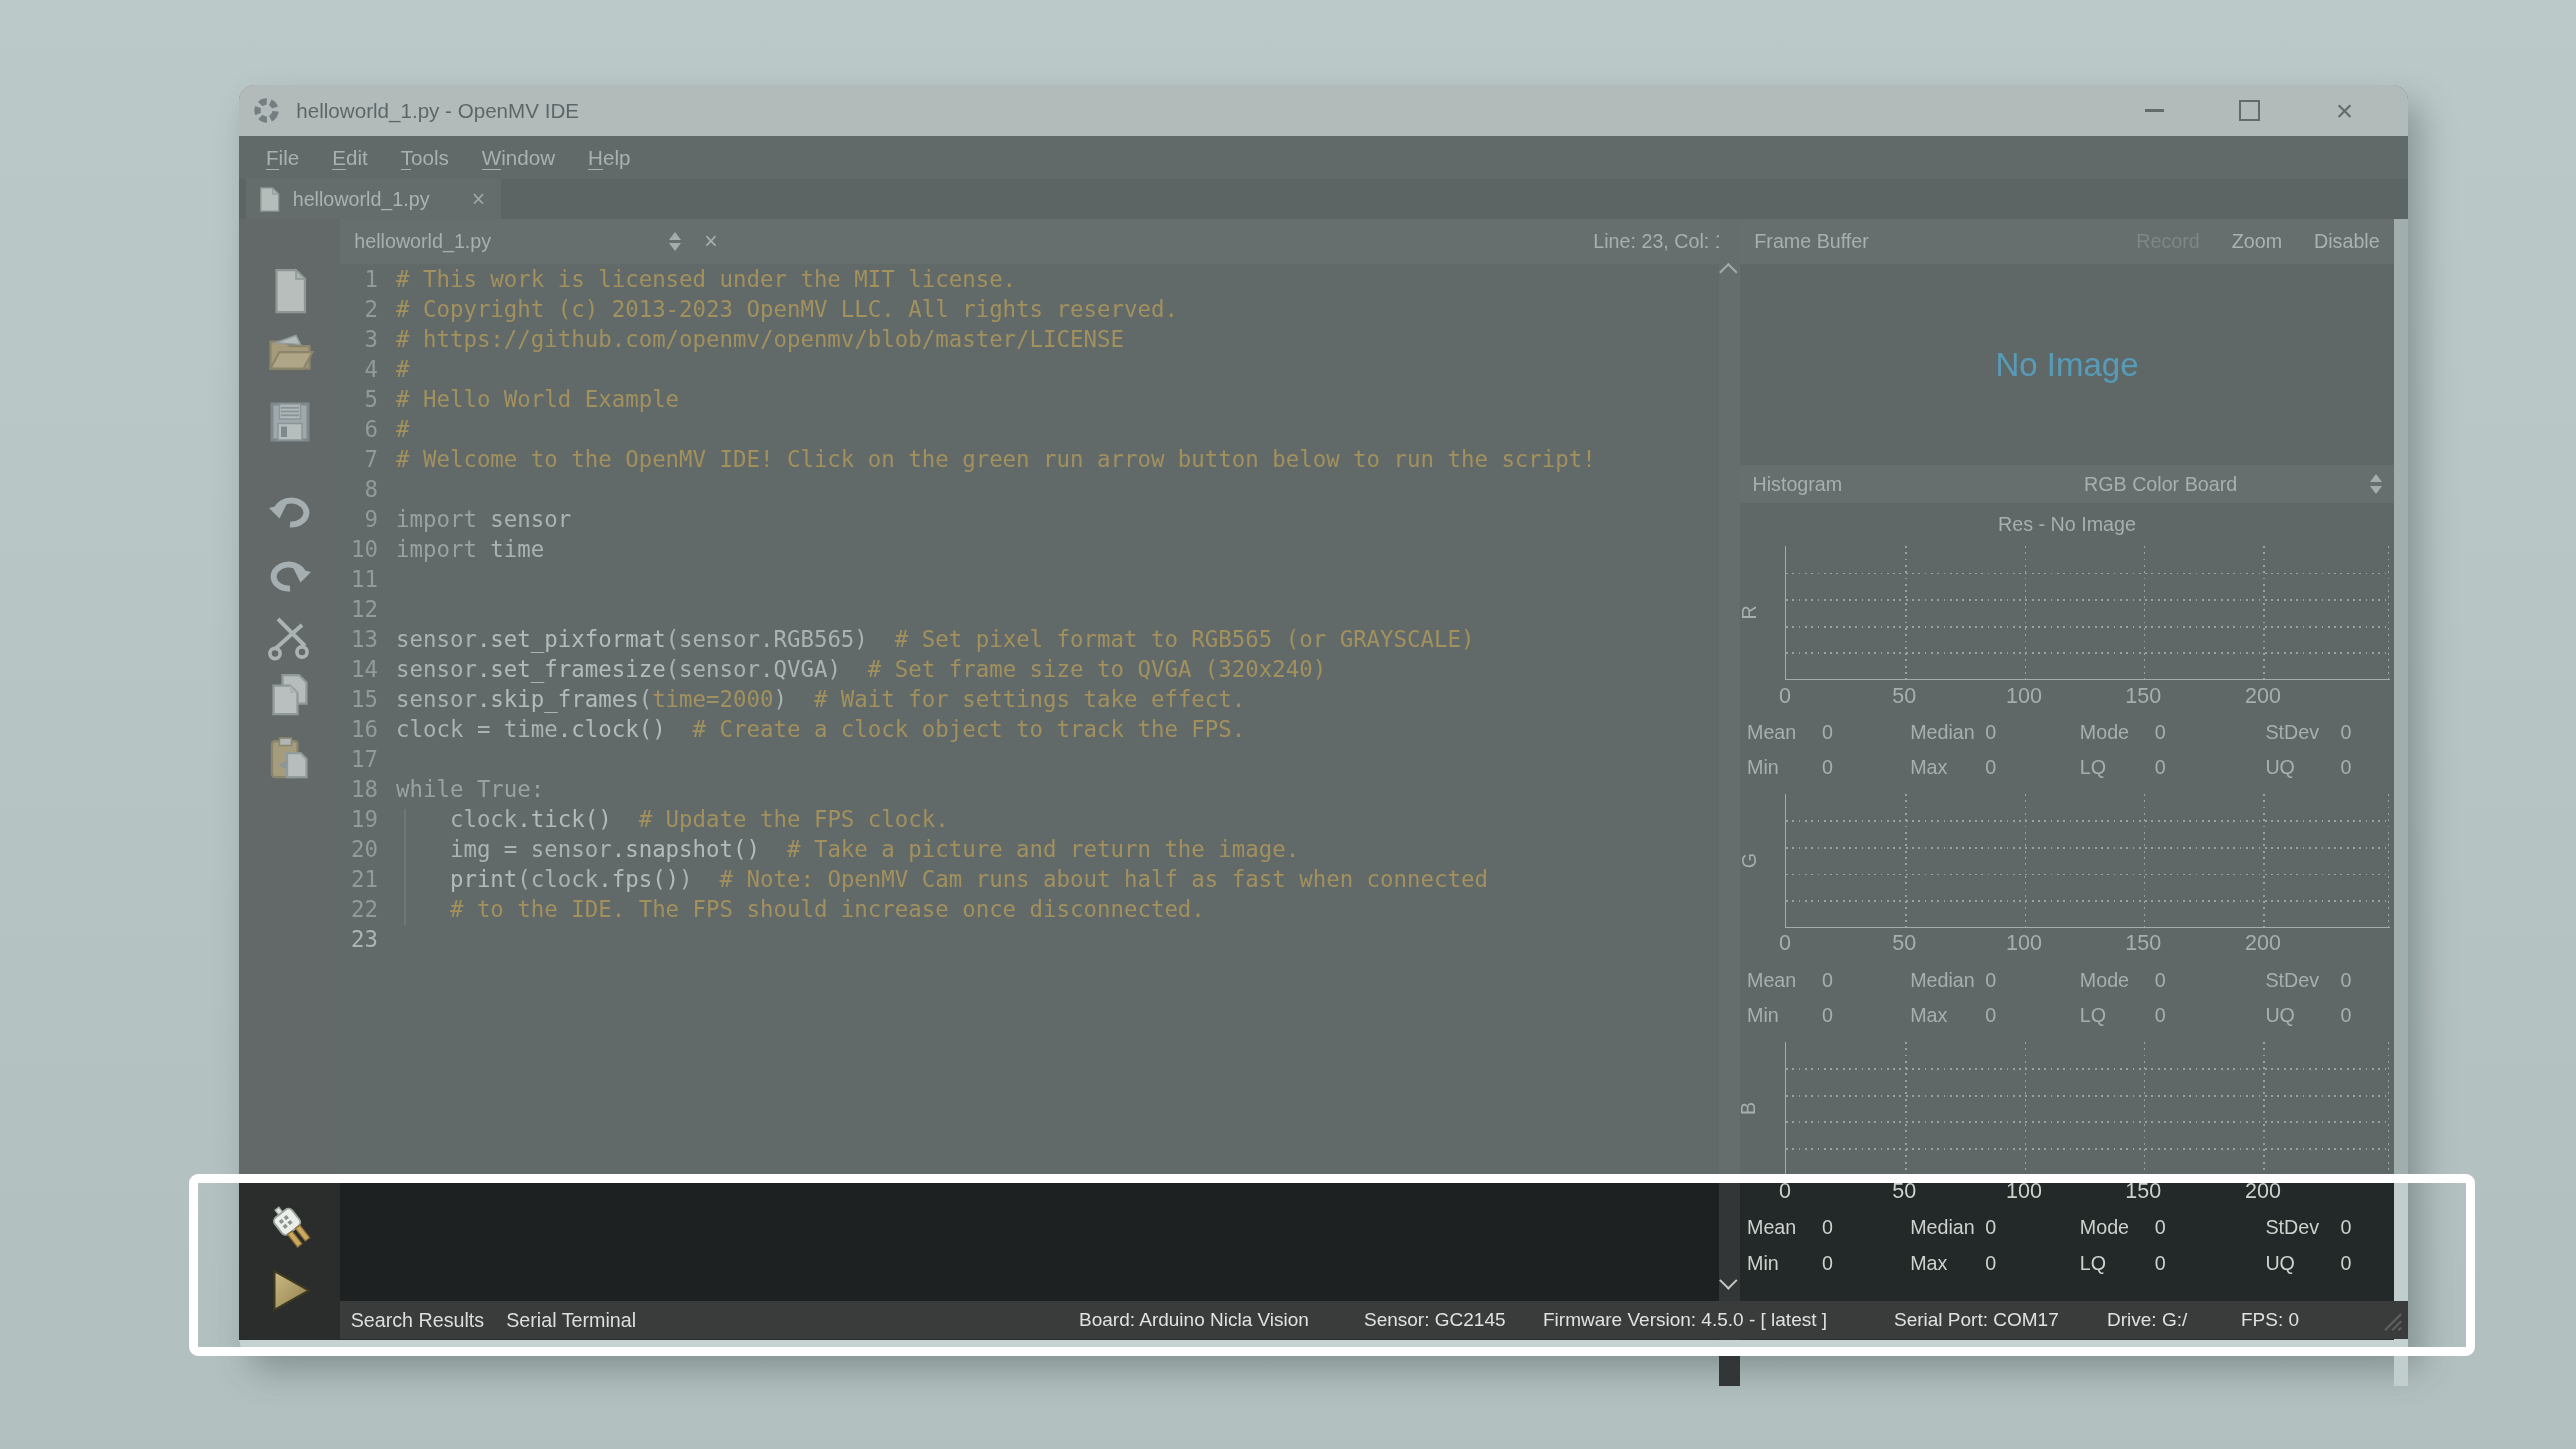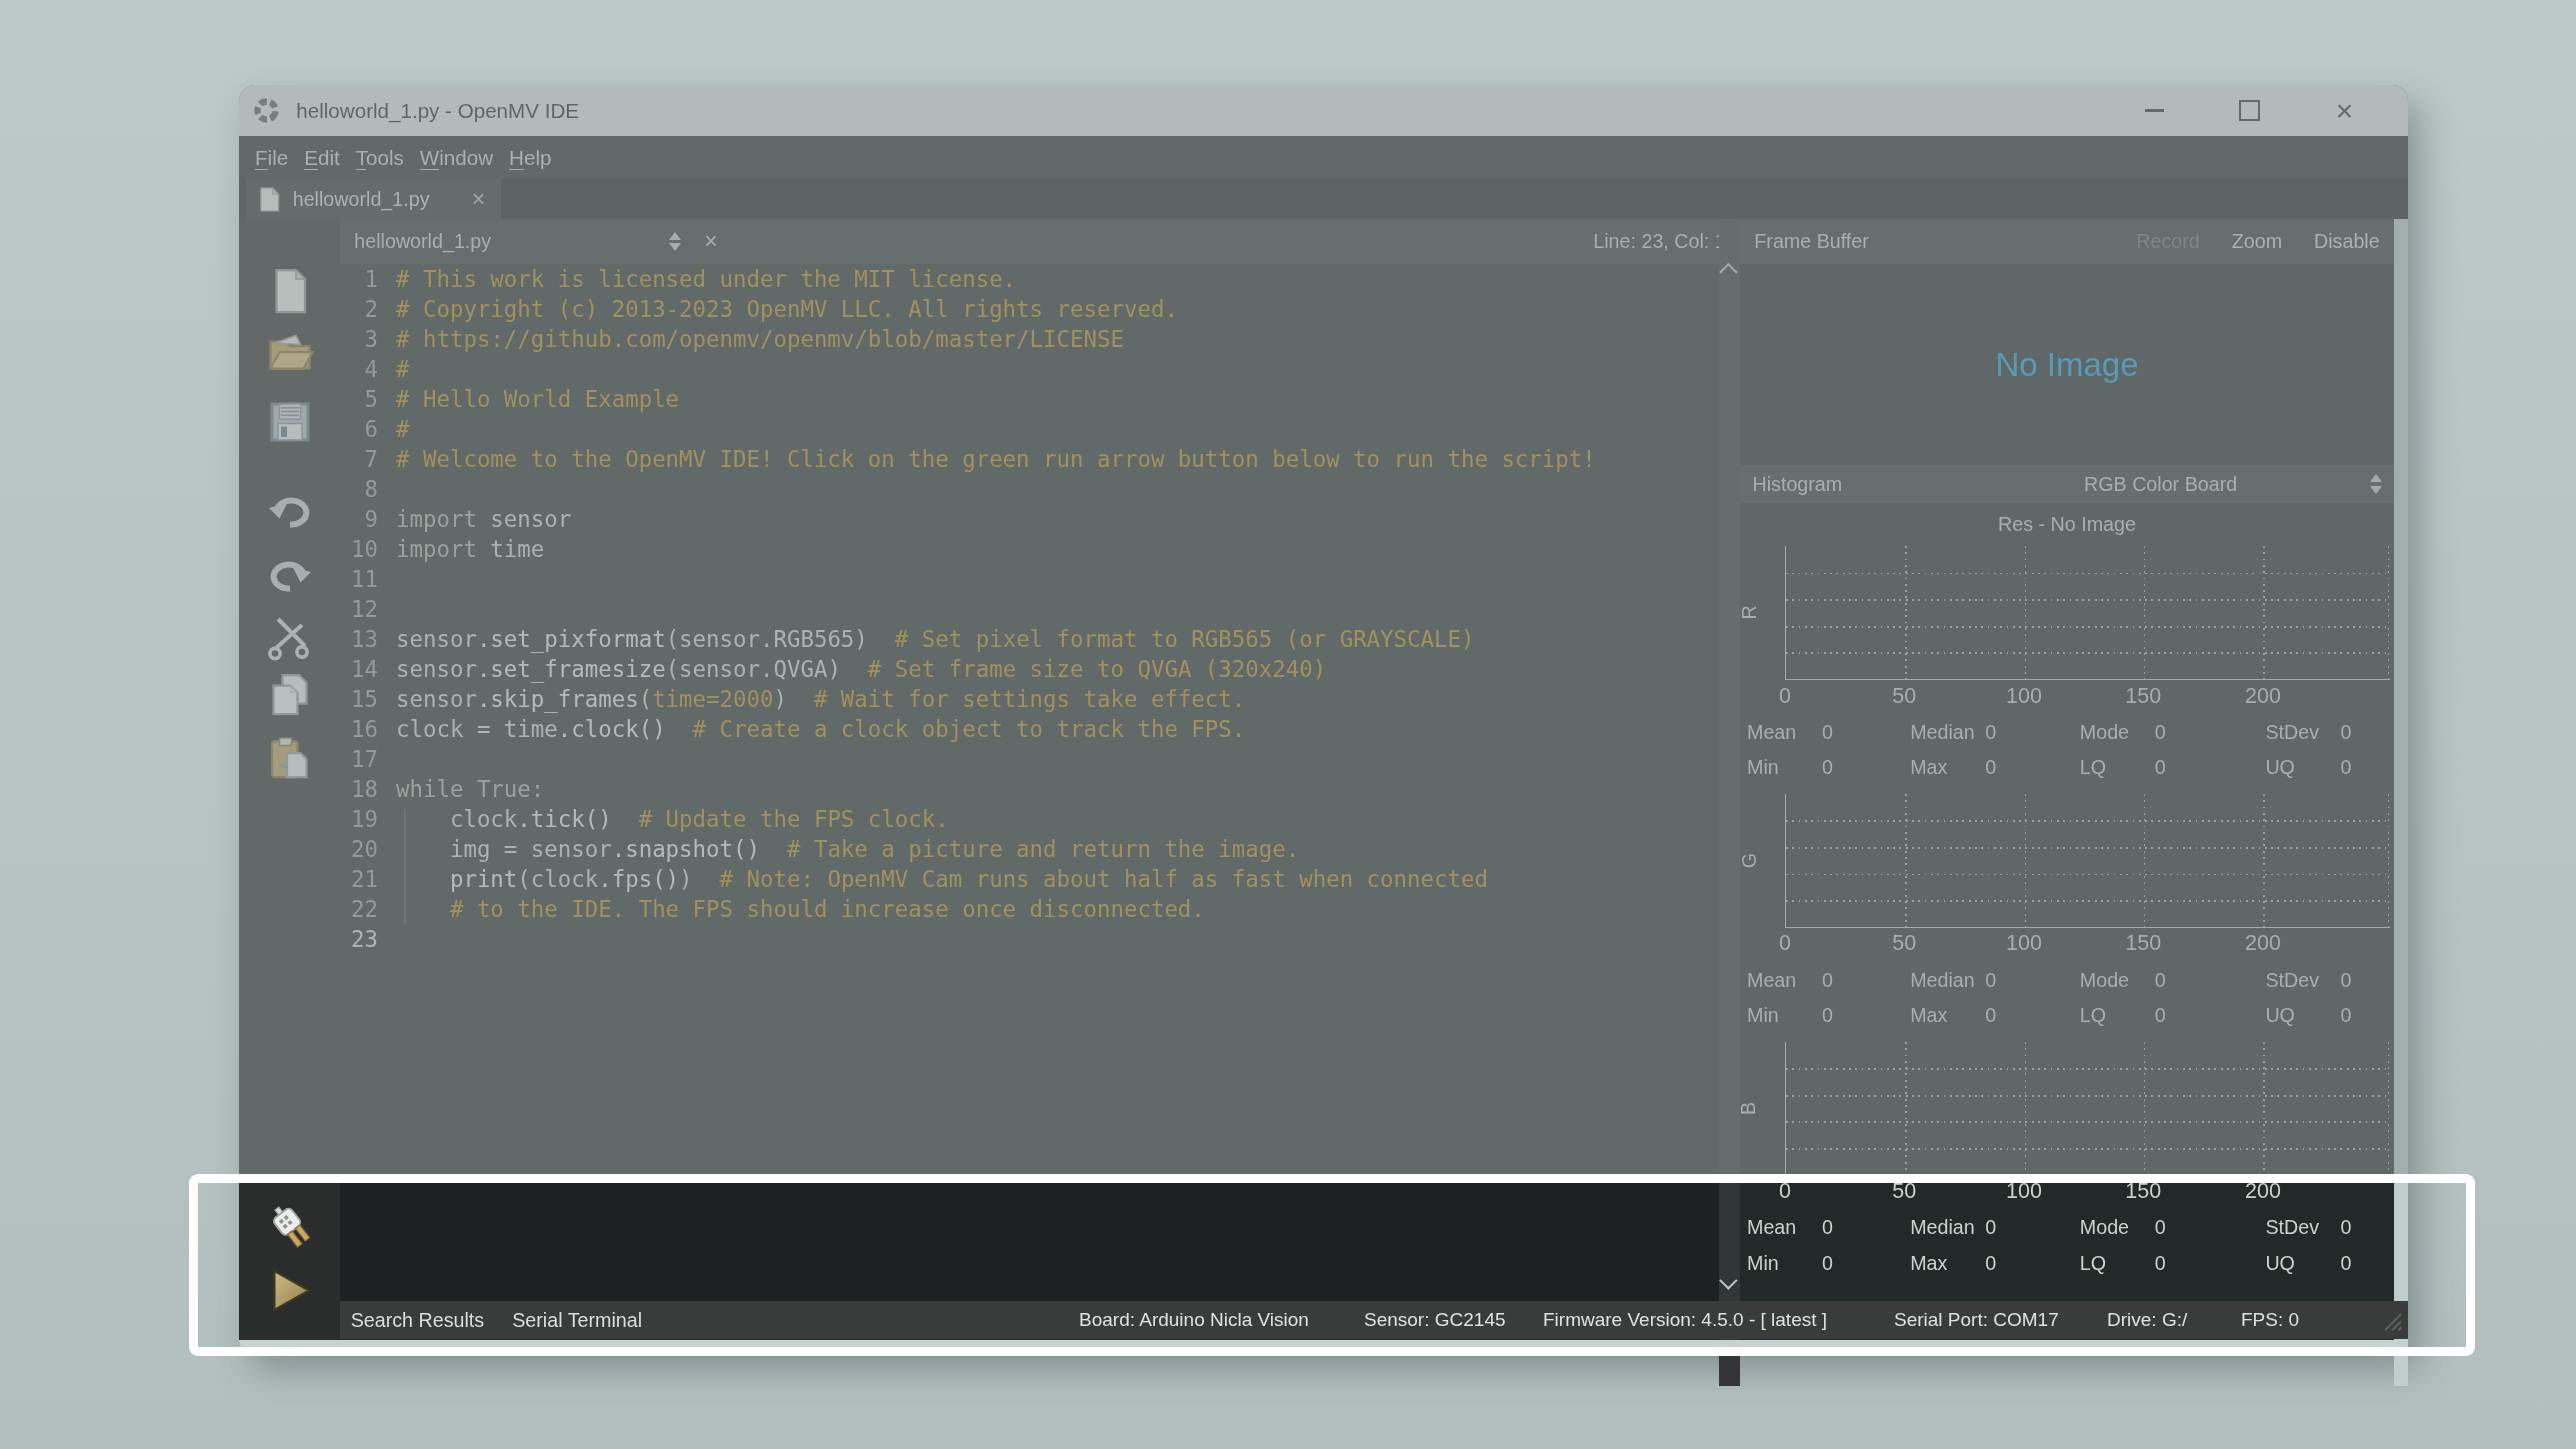--- a/index.html
+++ b/index.html
@@ -14,21 +14,21 @@
   .titlebar{position:absolute;left:0;top:0;width:100%;height:51px;background:#e7eded;
             border-radius:16px 16px 0 0;display:flex;align-items:center;color:#1c2424;font-size:20.6px;}
   .appicon{margin:0 16px 0 14.3px;width:27px;height:27px;flex:0 0 auto;}
   .wctrls{margin-left:auto;display:flex;align-items:center;gap:54px;padding-right:43px;}
   .wc{width:41px;height:36px;display:flex;align-items:center;justify-content:center;}
   .wc-min i{display:block;width:19.7px;height:2.7px;background:#2a3232;}
   .wc-max i{display:block;width:17px;height:17px;border:2.7px solid #2a3232;}
   .wc-close{font-size:30px;color:#2a3232;line-height:1;}
   
   .menubar{position:absolute;left:0;top:51px;width:100%;height:43px;background:#2a2d2d;
-           display:flex;align-items:center;gap:16px;padding-left:16px;box-sizing:border-box;}
+           display:flex;align-items:center;gap:33px;padding-left:27px;box-sizing:border-box;}
   .mitem{color:#d0d6d0;font-size:20.6px;}
   .mitem .mn{border-bottom:1.8px solid #d0d6d0;padding-bottom:0.9px;}
   
   .tabbar{position:absolute;left:0;top:94px;width:100%;height:40px;background:#1d2020;}
   .doctab{position:absolute;left:7.2px;top:0;width:255px;height:40px;background:#2f3232;
           display:flex;align-items:center;color:#d6dad6;font-size:19.7px;}
   .doctab .dicon{margin:0 12.5px 0 12.5px;width:21.5px;height:25px;}
   .doctab .tclose{margin-left:auto;padding-right:16px;font-size:23px;color:#b8bfb8;}
   
   .toolcol{position:absolute;left:0;top:134px;width:101px;height:1121px;background:#2b2d2d;
@@ -82,21 +82,21 @@
   .chlabel{position:absolute;left:1.8px;top:55px;color:#cdd2cd;font-size:19.7px;transform:rotate(-90deg);}
   .hx{position:relative;height:30px;margin-top:3.6px;width:605px;}
   .hx span{position:absolute;transform:translateX(-50%);color:#cdd2cd;font-size:21.5px;}
   .hstats{position:relative;height:32px;width:640px;margin-left:-38px;}
   .hstats .grp{position:absolute;top:0;color:#cdd2cd;font-size:19.7px;display:flex;}
   .hstats .sk{display:inline-block;width:75px;}
   
   .panelscroll{position:absolute;left:2155px;top:134px;width:14.3px;height:1167px;background:#c2cdcd;}
   
   .statusrow{position:absolute;left:101px;top:1216px;width:2068px;height:38px;background:#3a3c3c;}
-  .btabs{position:absolute;left:10.7px;top:0;height:38px;display:flex;align-items:center;gap:28px;}
+  .btabs{position:absolute;left:10.7px;top:0;height:38px;display:flex;align-items:center;gap:22px;}
   .btab{color:#dcdfdc;font-size:19.7px;}
   .sitem{position:absolute;top:8px;color:#dfe2df;font-size:19px;white-space:nowrap;}
   .grip{position:absolute;right:5.4px;bottom:3.6px;}
   
   .bottomedge{position:absolute;left:0;top:1255px;width:100%;height:12.5px;background:#c6d1d1;border-radius:0 0 12.5px 12.5px;}
   
   .dimoverlay{position:absolute;left:0;top:0;width:100%;height:1089px;background:rgba(140,150,150,.58);
               border-radius:16px 16px 0 0;z-index:50;pointer-events:none;}
   
   #hlbox{position:absolute;left:189px;top:1174px;width:2286px;height:182px;box-sizing:border-box;

